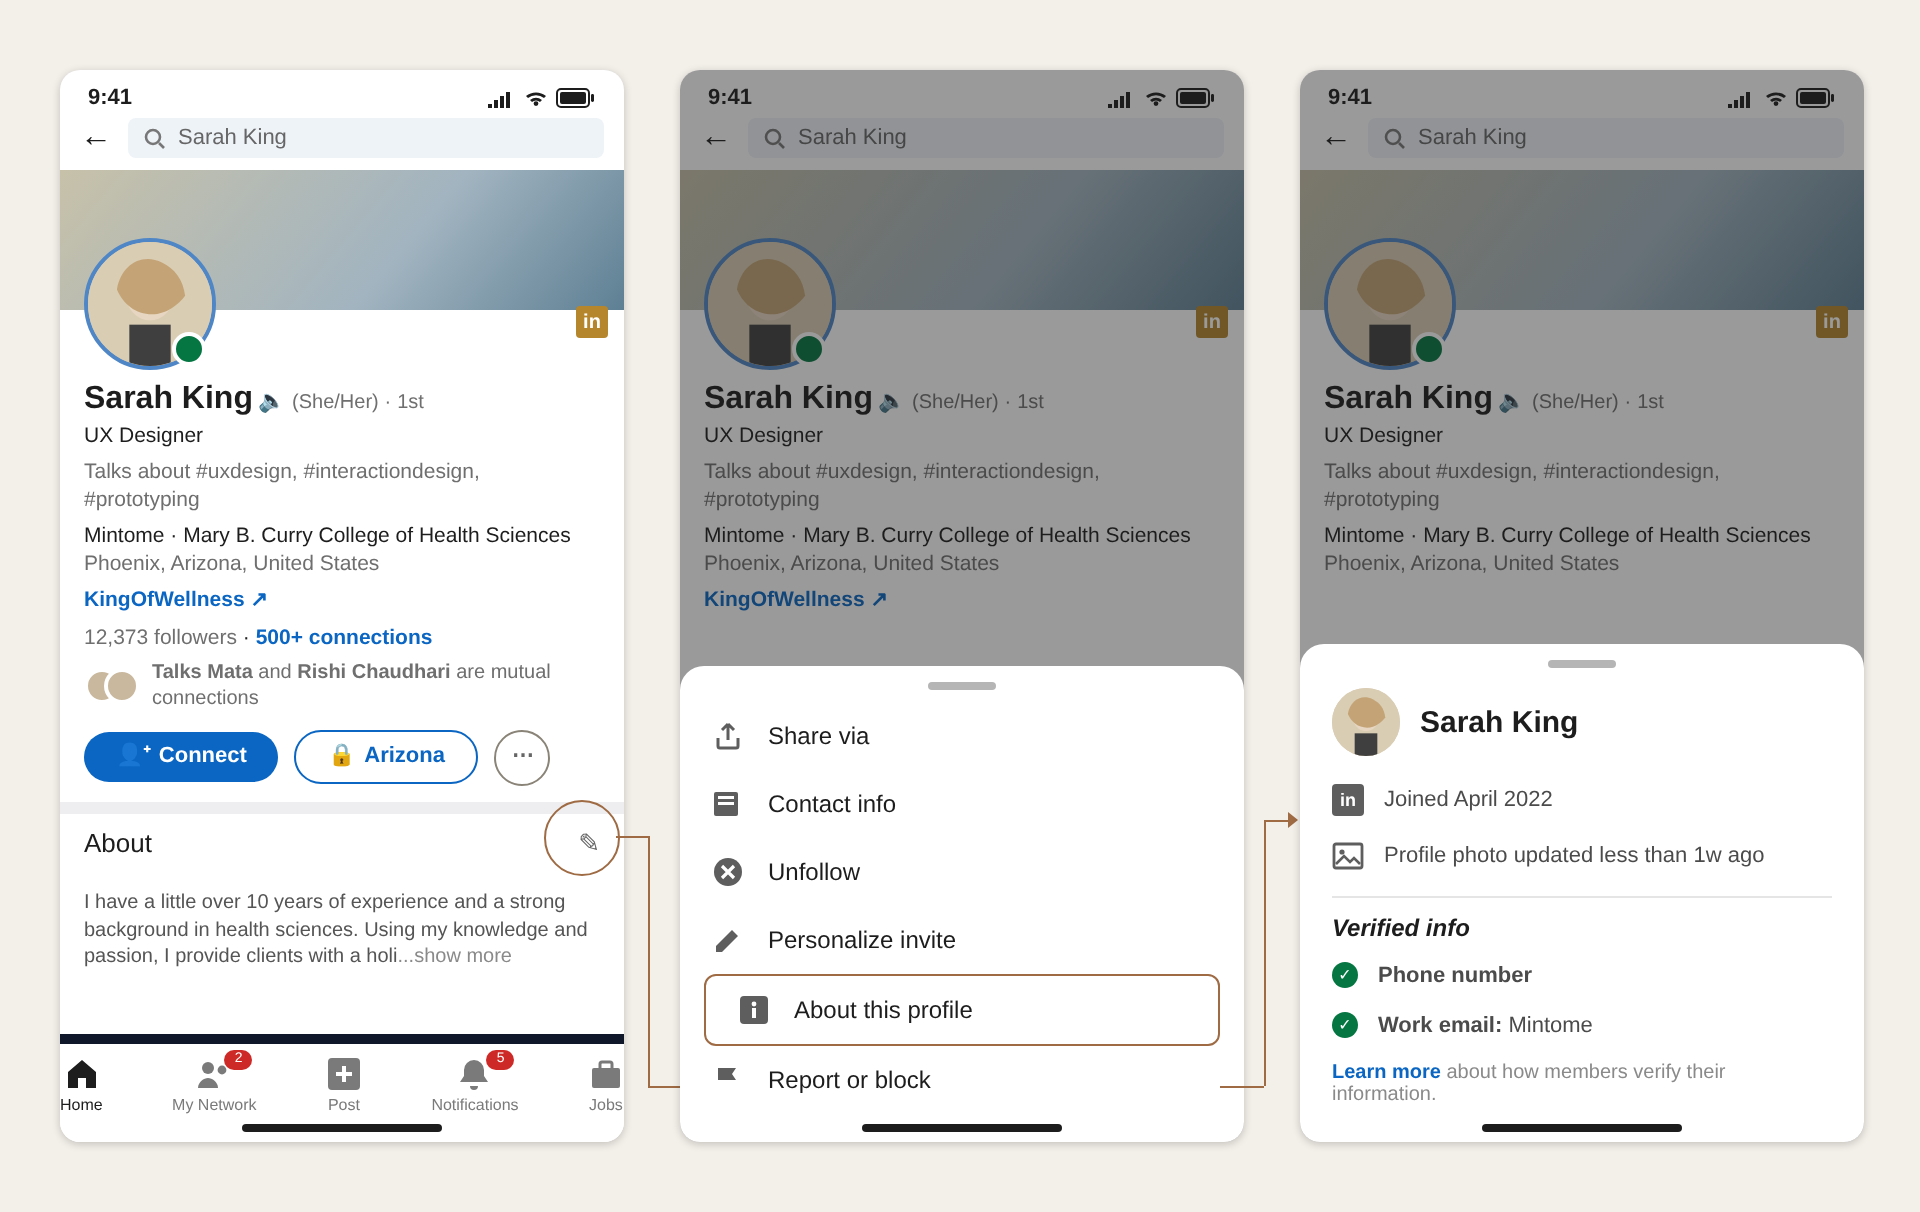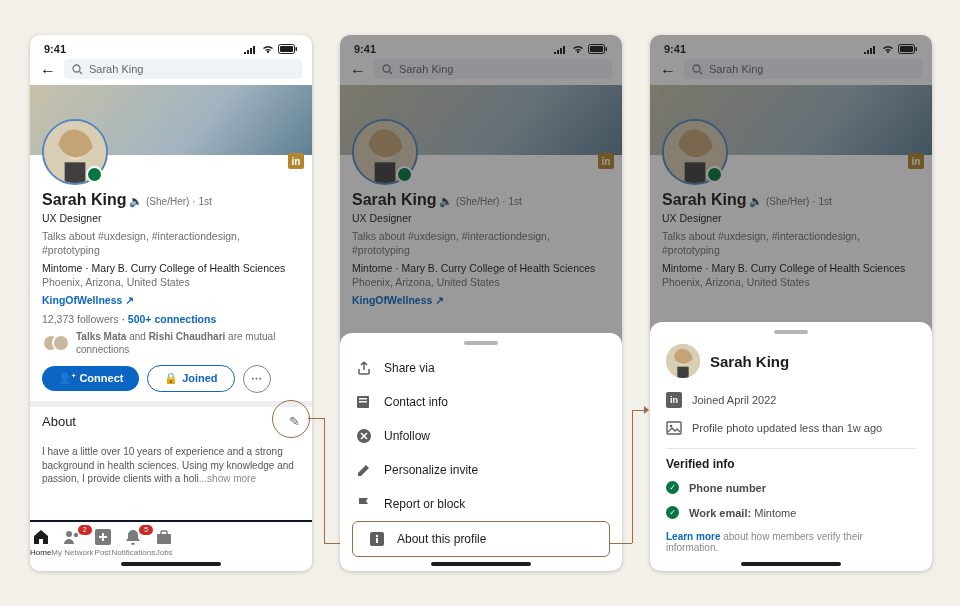--- a/index.html
+++ b/index.html
@@ -28,38 +28,38 @@
   .mut-av:first-child{margin-left:0;}
   .btns{display:flex;gap:8px;align-items:center;margin-top:8px;}
   .btn{border-radius:16px;font-size:11px;font-weight:600;padding:5px 16px;display:flex;align-items:center;gap:4px;}
   .btn.pri{background:#0a66c2;color:#fff;}
   .btn.sec{border:1px solid #0a66c2;color:#0a66c2;}
   .btn.more{width:26px;height:26px;border:1px solid #8a8478;border-radius:50%;padding:0;justify-content:center;color:#666;}
   .section-gap{height:6px;background:#eeeef0;margin:8px -12px 0;}
   .about-h{display:flex;justify-content:space-between;align-items:center;font-size:13px;font-weight:400;}
   .about-t{font-size:10px;color:#555;margin-top:15px;}
   .more-link{color:#8a8a8a;}
-  .navbar{position:absolute;bottom:0;left:0;right:0;border-top:2px solid #0f172a;display:flex;justify-content:flex-start;padding:6px 0 14px;background:#fff;}
+  .navbar{position:absolute;bottom:0;left:0;right:0;border-top:5px solid #0f172a;display:flex;justify-content:space-between;padding:6px 0 14px;background:#fff;}
   .navitem{display:flex;flex-direction:column;align-items:center;gap:2px;font-size:8px;color:#7a7a7a;position:relative;}
   .navitem.active{color:#1d1d1d;}
   .nbadge{position:absolute;top:-3px;right:2px;background:#cd2a27;color:#fff;border-radius:7px;font-size:7px;padding:0 3px;line-height:10px;min-width:8px;text-align:center;}
   
   .scrim{position:absolute;inset:0;background:rgba(30,30,30,.45);}
   .sheet{position:absolute;bottom:0;left:0;right:0;background:#fff;border-top-left-radius:12px;border-top-right-radius:12px;padding:8px 0 14px;}
   .handle{width:34px;height:4px;background:#b5b5b5;border-radius:2px;margin:0 auto 6px;}
   .sheet-row{display:flex;align-items:center;gap:12px;padding:9px 16px;font-size:12px;}
   .sheet-row.hl{border:1px solid #9e6b44;border-radius:6px;margin:0 12px;}
   .srow-ic{width:16px;height:16px;color:#5e5e5e;fill:#5e5e5e;}
   
   .ap-head{display:flex;align-items:center;gap:10px;padding:4px 16px 8px;}
   .ap-av{width:34px;height:34px;border-radius:50%;background:#dac9b0;overflow:hidden;}
   .ap-name{font-size:15px;font-weight:700;}
   .ap-line{display:flex;gap:10px;align-items:center;padding:6px 16px;font-size:11px;color:#4b4b4b;}
   .ap-hr{border:none;border-top:1px solid #e5e5e5;margin:6px 16px;}
-  .ap-sub{font-size:12px;font-weight:600;padding:2px 16px 4px;}
+  .ap-sub{font-size:12px;font-weight:600;padding:2px 16px 4px;font-style:italic;}
   .check{width:13px;height:13px;background:#057642;border-radius:50%;display:flex;align-items:center;justify-content:center;color:#fff;font-size:8px;}
   .ap-foot{font-size:10px;color:#8a8a8a;padding:6px 16px 0;}
   .ap-foot .lnk{color:#0a66c2;font-weight:600;}
   
   .ring{position:absolute;width:36px;height:36px;border:1px solid #9e6b44;border-radius:50%;}
   .conn{position:absolute;border-color:#9e6b44;border-style:solid;border-width:0;}
   .arrowtip{position:absolute;width:0;height:0;border-left:5px solid #9e6b44;border-top:4px solid transparent;border-bottom:4px solid transparent;}
   .homebar{position:absolute;bottom:5px;left:50%;transform:translateX(-50%);width:100px;height:4px;background:#1d1d1d;border-radius:2px;}
   svg{display:block;}
 </style>
@@ -134,21 +134,21 @@
           </div>
         <span><b>Talks Mata</b> and <b>Rishi Chaudhari</b> are mutual connections</span>
       </div>
       <div class="btns">
         <div class="btn pri">
             <span>👤⁺</span>
             <span>Connect</span>
           </div>
         <div class="btn sec">
             <span>🔒</span>
-            <span>Joined</span>
+            <span>Arizona</span>
           </div>
         <div class="btn more">⋯</div>
       </div>
       <div class="section-gap"></div>
       <div class="about-h" style="margin-top:6px;">
         <span>About</span>
         <span style="color:#666;">✎</span>
       </div>
       <div class="about-t"><span>I have a little over 10 years of experience and a strong background in health sciences. Using my knowledge and passion, I provide clients with a holi</span><span class="more-link">...show more</span></div>
     </div>
@@ -269,33 +269,33 @@
             <path d="M5 5l6 6M11 5l-6 6" stroke="#fff" stroke-width="1.6"></path>
           </svg>
           <span>Unfollow</span>
         </div>
       <div class="sheet-row">
           <svg class="srow-ic" viewBox="0 0 16 16">
             <path d="M2 11l8-8 3 3-8 8H2zM11 2l3 3"></path>
           </svg>
           <span>Personalize invite</span>
         </div>
-      <div class="sheet-row">
-          <svg class="srow-ic" viewBox="0 0 16 16">
-            <path d="M3 1v14M3 2h9l-2 3 2 3H3"></path>
-          </svg>
-          <span>Report or block</span>
-        </div>
       <div class="sheet-row hl">
           <svg class="srow-ic" viewBox="0 0 16 16">
             <rect x="1" y="1" width="14" height="14" rx="2"></rect>
             <circle cx="8" cy="5" r="1.2" fill="#fff"></circle>
             <rect x="7" y="7" width="2" height="5" fill="#fff"></rect>
           </svg>
           <span>About this profile</span>
+        </div>
+      <div class="sheet-row">
+          <svg class="srow-ic" viewBox="0 0 16 16">
+            <path d="M3 1v14M3 2h9l-2 3 2 3H3"></path>
+          </svg>
+          <span>Report or block</span>
         </div>
     </div>
     <div class="homebar"></div>
   </div>
 
   <div class="conn" style="left:610px;top:543px;width:22px;border-top-width:1px;"></div>
   <div class="conn" style="left:632px;top:410px;height:133px;border-left-width:1px;"></div>
   <div class="conn" style="left:632px;top:410px;width:12px;border-top-width:1px;"></div>
   <div class="arrowtip" style="left:644px;top:406px;"></div>
 

